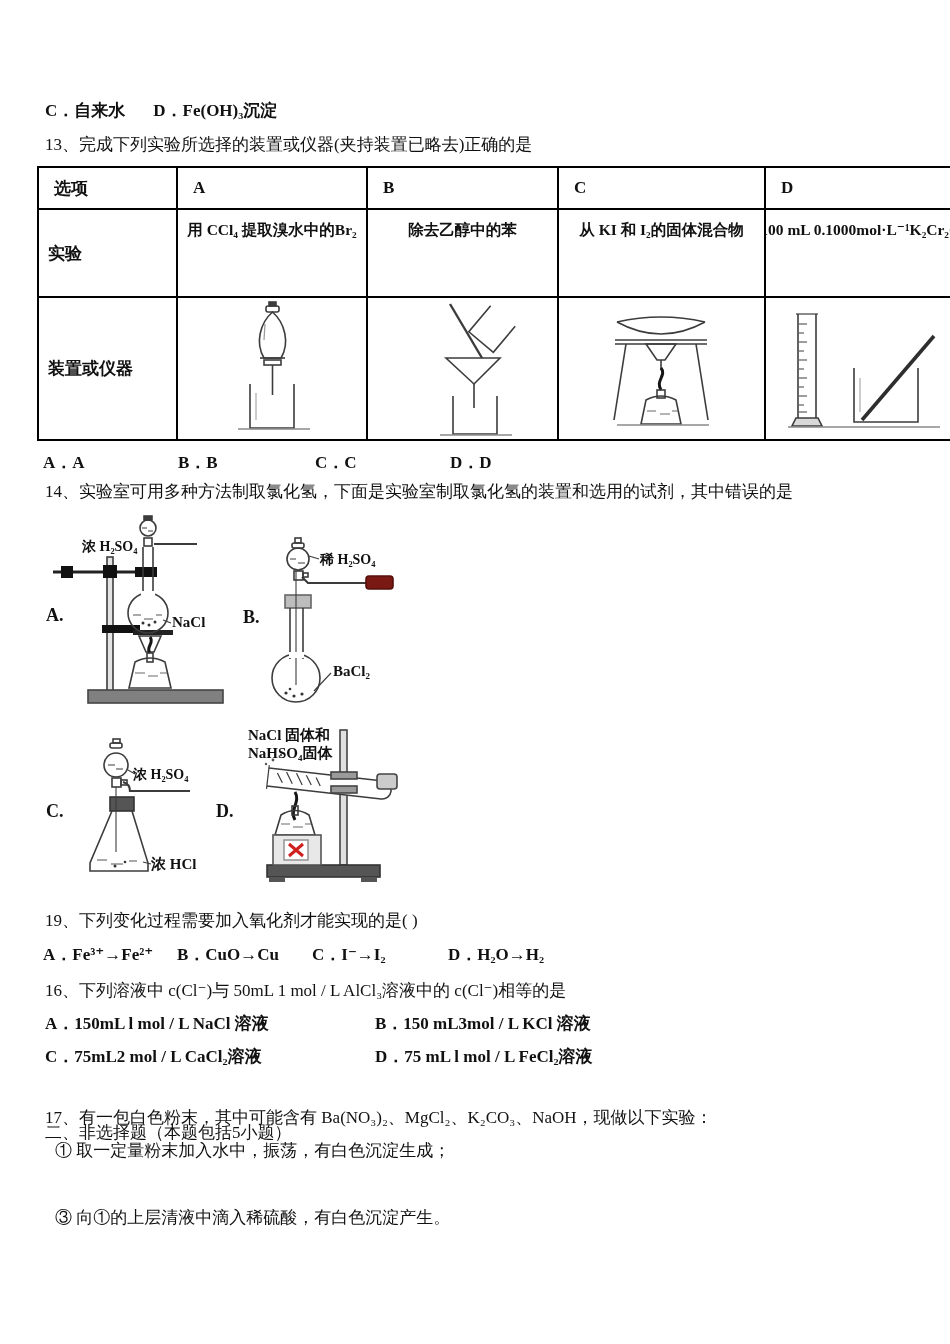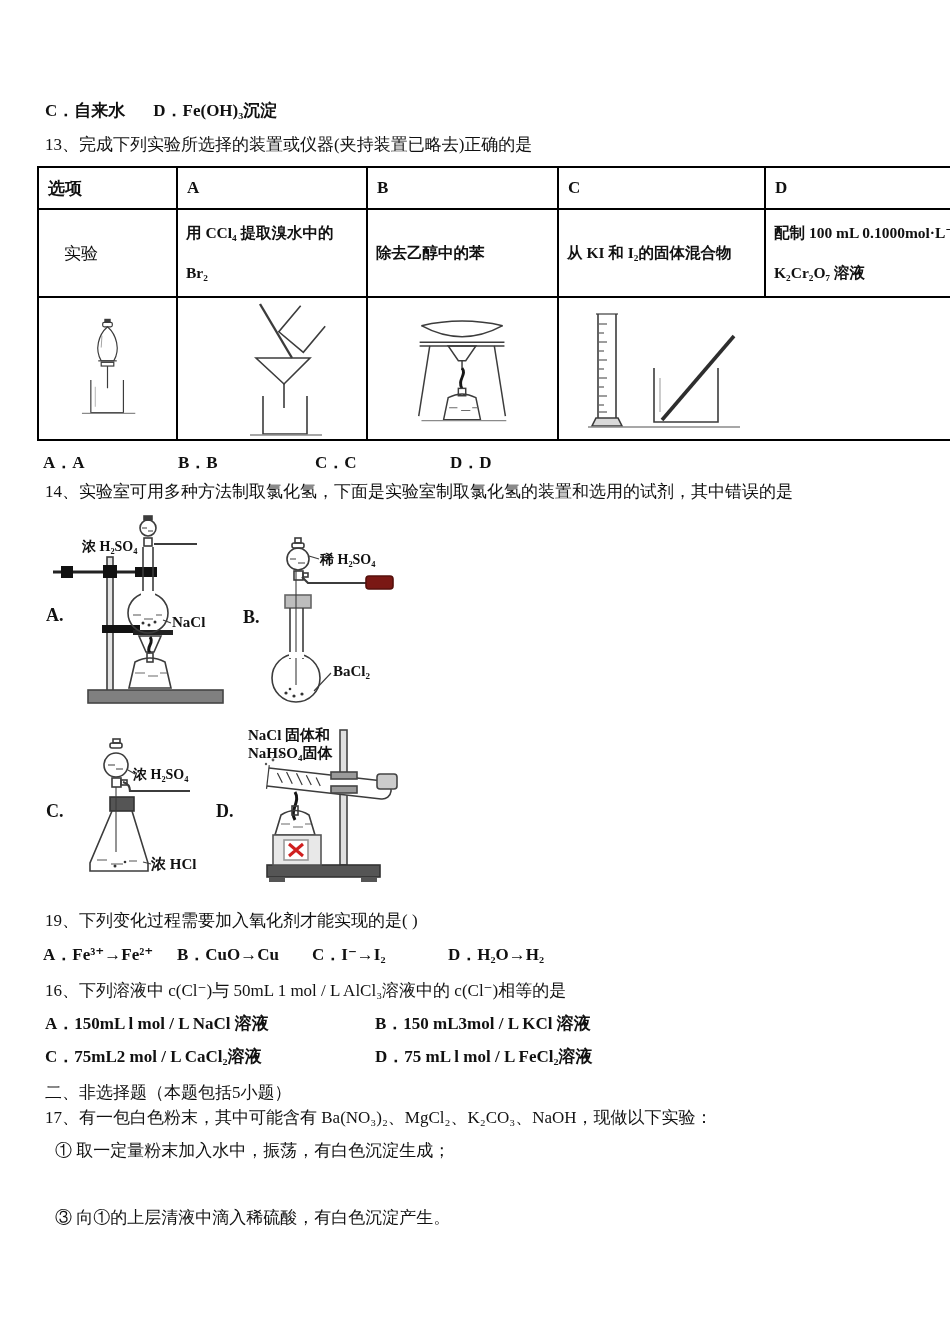--- a/index.html
+++ b/index.html
@@ -16,23 +16,23 @@
   
   .q13table{
     position:absolute;left:37px;top:166px;width:921px;
     display:grid;grid-template-columns:139px 190px 191px 207px 1fr;
     grid-template-rows:42px 88px 141px;
     border:2px solid #000;background:#fff;
   }
   .cell{border-right:2px solid #000;border-bottom:2px solid #000;overflow:hidden;box-sizing:border-box;}
   .cell.lastcol{border-right:none;}
   .cell.lastrow{border-bottom:none;}
-  .cell.hdr{display:flex;align-items:center;padding-left:9px;font-weight:700;font-size:17px;}
-  .cell.lbl{display:flex;align-items:center;padding-left:25px;font-weight:400;font-size:17px;}
-  .cell.exp{display:flex;flex-direction:column;justify-content:center;padding:0 8px;font-weight:700;font-size:15.5px;line-height:40px;}
+  .cell.hdr{display:flex;align-items:center;padding-left:15px;font-weight:700;font-size:17px;}
+  .cell.lbl{display:flex;align-items:center;padding-left:9px;font-weight:700;font-size:17px;}
+  .cell.exp{display:flex;flex-direction:row;justify-content:center;padding:0 8px;font-weight:700;font-size:15.5px;line-height:40px;}
   .cell.exp div{white-space:nowrap;}
   .cell.app{display:flex;align-items:center;justify-content:center;}
   .dletter{font-size:18px;font-weight:700;}
   svg text{font-family:"Liberation Serif","DejaVu Serif",serif;font-weight:700;fill:#111;}
 </style>
 </head>
 <body>
 
 <div class="page">
 
@@ -59,20 +59,21 @@
       <div>除去乙醇中的苯</div>
     </div>
     <div class="cell exp">
       <div>从 KI 和 I₂的固体混合物</div>
     </div>
     <div class="cell exp lastcol">
       <div>配制 100 mL 0.1000mol·L⁻¹</div>
       <div>K₂Cr₂O₇ 溶液</div>
     </div>
 
+    <div class="cell lbl lastrow">装置或仪器</div>
 
     <div class="cell app lastrow">
       <svg width="185" height="138" viewBox="0 0 185 138">
         <g stroke="#3c3c3c" stroke-width="1.6" fill="none">
           <g>
             <rect x="89" y="2" width="7" height="4" fill="#3c3c3c"></rect>
             <rect x="86" y="6" width="13" height="6" rx="2"></rect>
             <path d="M92.5,12 C80,23 75,43 84,58 L101,58 C110,43 105,23 92.5,12 Z"></path>
             <line x1="85" y1="24" x2="84" y2="40" stroke="#9a9a9a" stroke-width="1.2"></line>
             <line x1="80" y1="58" x2="105" y2="58"></line>
@@ -308,18 +309,18 @@
   <span class="abs opt" style="left:177px;top:944px">B．CuO→Cu</span>
   <span class="abs opt" style="left:312px;top:944px">C．I⁻→I₂</span>
   <span class="abs opt" style="left:448px;top:944px">D．H₂O→H₂</span>
 
   <div class="abs qtitle" style="left:45px;top:980px">16、下列溶液中 c(Cl⁻)与 50mL 1 mol / L AlCl₃溶液中的 c(Cl⁻)相等的是</div>
   <span class="abs opt" style="left:45px;top:1013px">A．150mL l mol / L NaCl 溶液</span>
   <span class="abs opt" style="left:375px;top:1013px">B．150 mL3mol / L KCl 溶液</span>
   <span class="abs opt" style="left:45px;top:1046px">C．75mL2 mol / L CaCl₂溶液</span>
   <span class="abs opt" style="left:375px;top:1046px">D．75 mL l mol / L FeCl₂溶液</span>
 
-  <div class="abs qtitle" style="left:45px;top:1082px">二、非选择题（本题包括5小题）</div>
+  <div class="abs qtitle" style="left:45px;top:1122px">二、非选择题（本题包括5小题）</div>
   <div class="abs qtitle" style="left:45px;top:1107px">17、有一包白色粉末，其中可能含有 Ba(NO₃)₂、MgCl₂、K₂CO₃、NaOH，现做以下实验：</div>
   <div class="abs steps" style="left:45px;top:1140px">① 取一定量粉末加入水中，振荡，有白色沉淀生成；</div>
   <div class="abs steps" style="left:45px;top:1207px">③ 向①的上层清液中滴入稀硫酸，有白色沉淀产生。</div>
 
 </div>
 
 </body></html>

